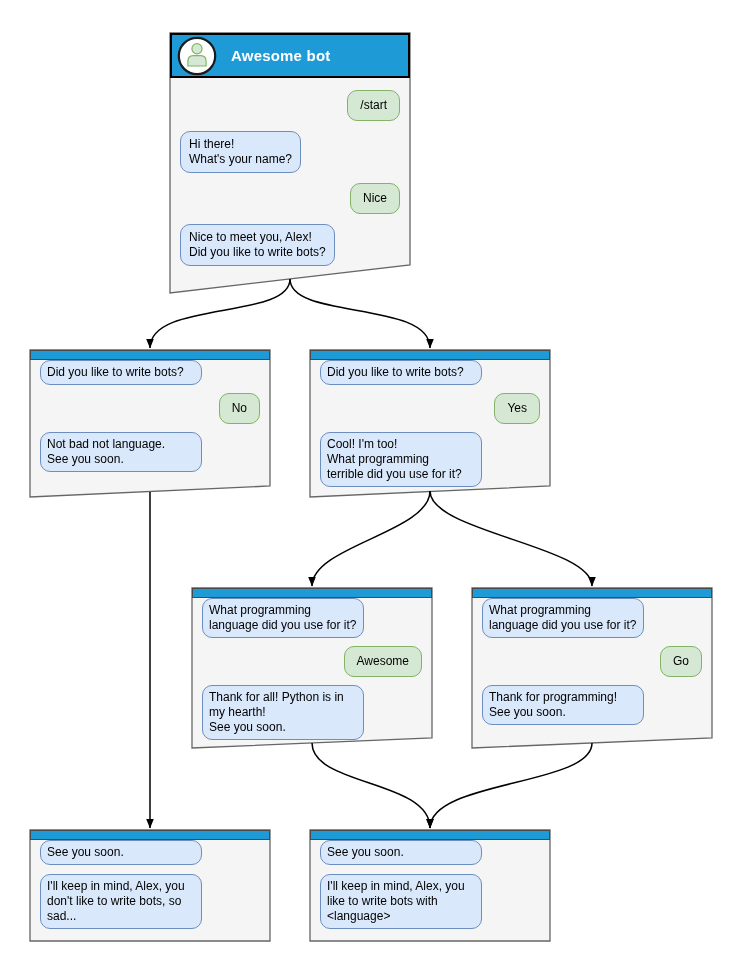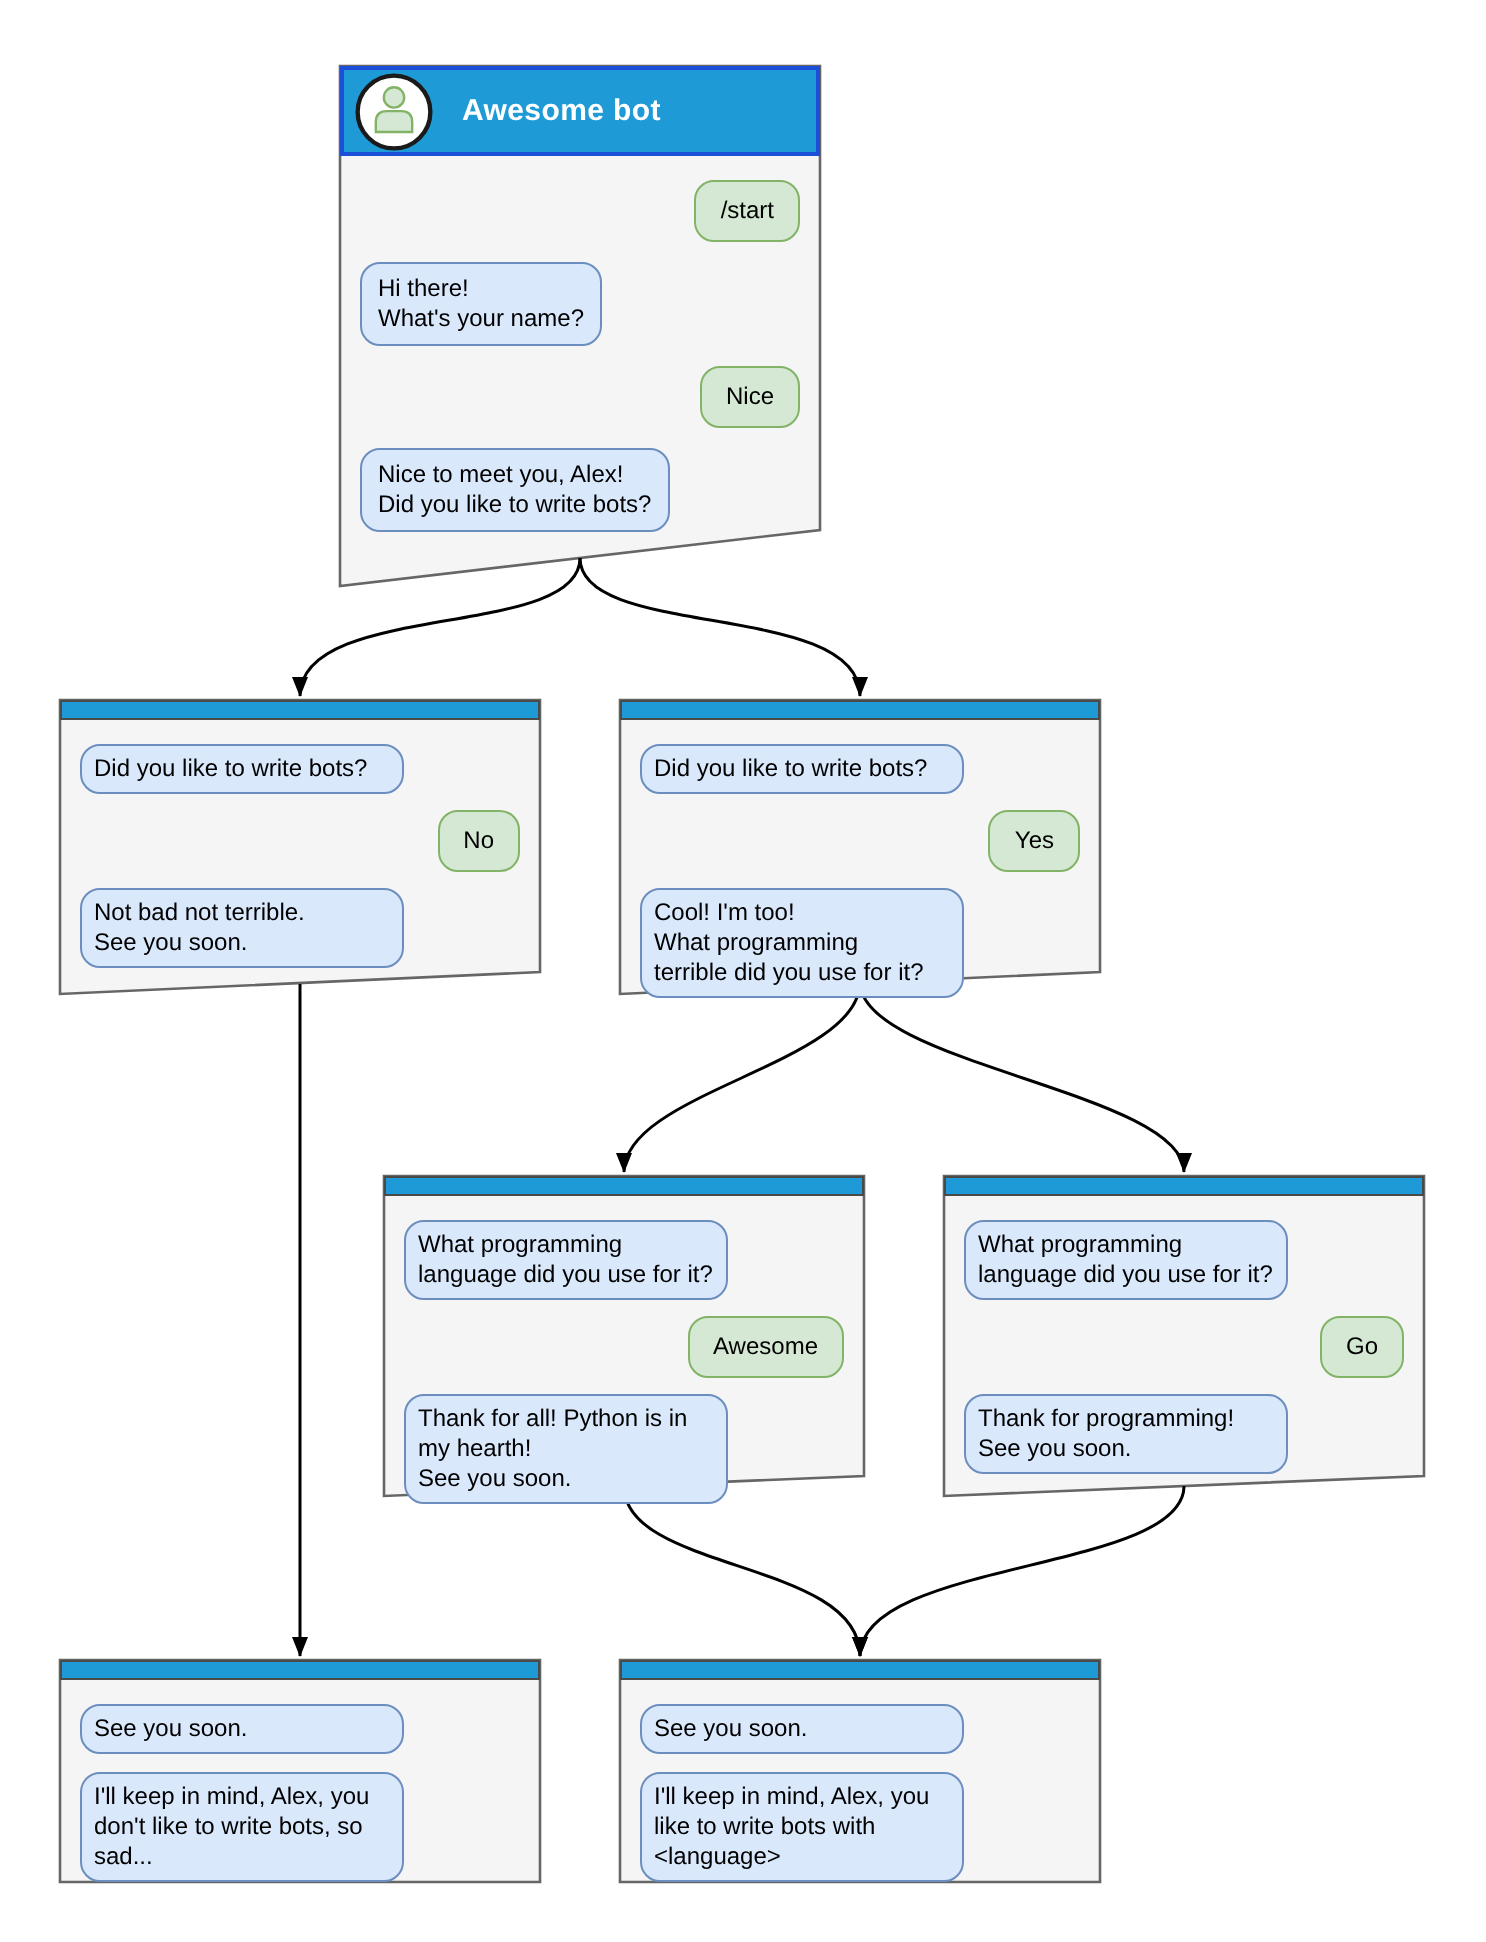--- a/index.html
+++ b/index.html
@@ -11,31 +11,31 @@
   svg.canvas{position:absolute;left:0;top:0;width:743px;height:971px;display:block;}
 
   .node-shape{fill:var(--c-node-fill,#F5F5F5);stroke:var(--c-node-stroke,#666666);stroke-width:1.3;}
   .edge{fill:none;stroke:var(--c-arrow,#000000);stroke-width:1.5;}
 
   .hdr{
     position:absolute;box-sizing:border-box;
     background:var(--c-header,#1E9BD7);
     display:flex;align-items:center;
   }
-  .hdr-big{border:2px solid #1d4ed8;}
+  .hdr-big{border:2px solid #000000;}
   .hdr-thin{border:1px solid #4a4a4a;}
   .hdr .title{
     color:#ffffff;font-size:15px;font-weight:700;margin-left:14px;
     letter-spacing:.2px;
   }
   .avatar{margin-left:5px;flex:0 0 auto;}
 
   .node-body{
     position:absolute;box-sizing:border-box;display:flex;flex-direction:column;
-    align-items:flex-start;padding:12px 10px;gap:8px;
+    align-items:flex-start;padding:0 10px;gap:8px;
   }
   .nb-start{left:170px;top:78px;width:240px;padding-top:12px;gap:10px;}
   .nb-no{left:30px;top:360px;width:240px;}
   .nb-yes{left:310px;top:360px;width:240px;}
   .nb-python{left:192px;top:598px;width:240px;}
   .nb-go{left:472px;top:598px;width:240px;}
   .nb-endno{left:30px;top:840px;width:240px;gap:9px;}
   .nb-endlang{left:310px;top:840px;width:240px;gap:9px;}
 
   .bubble{
@@ -105,21 +105,21 @@
     <div class="bubble bot">Hi there!
 What's your name?</div>
     <div class="bubble user">Nice</div>
     <div class="bubble bot">Nice to meet you, Alex!
 Did you like to write bots?</div>
   </div>
 
   <div class="node-body nb-no">
     <div class="bubble bot">Did you like to write bots?</div>
     <div class="bubble user">No</div>
-    <div class="bubble bot">Not bad not terrible.
+    <div class="bubble bot">Not bad not language.
 See you soon.</div>
   </div>
 
   <div class="node-body nb-yes">
     <div class="bubble bot">Did you like to write bots?</div>
     <div class="bubble user">Yes</div>
     <div class="bubble bot">Cool! I'm too!
 What programming
 terrible did you use for it?</div>
   </div>

